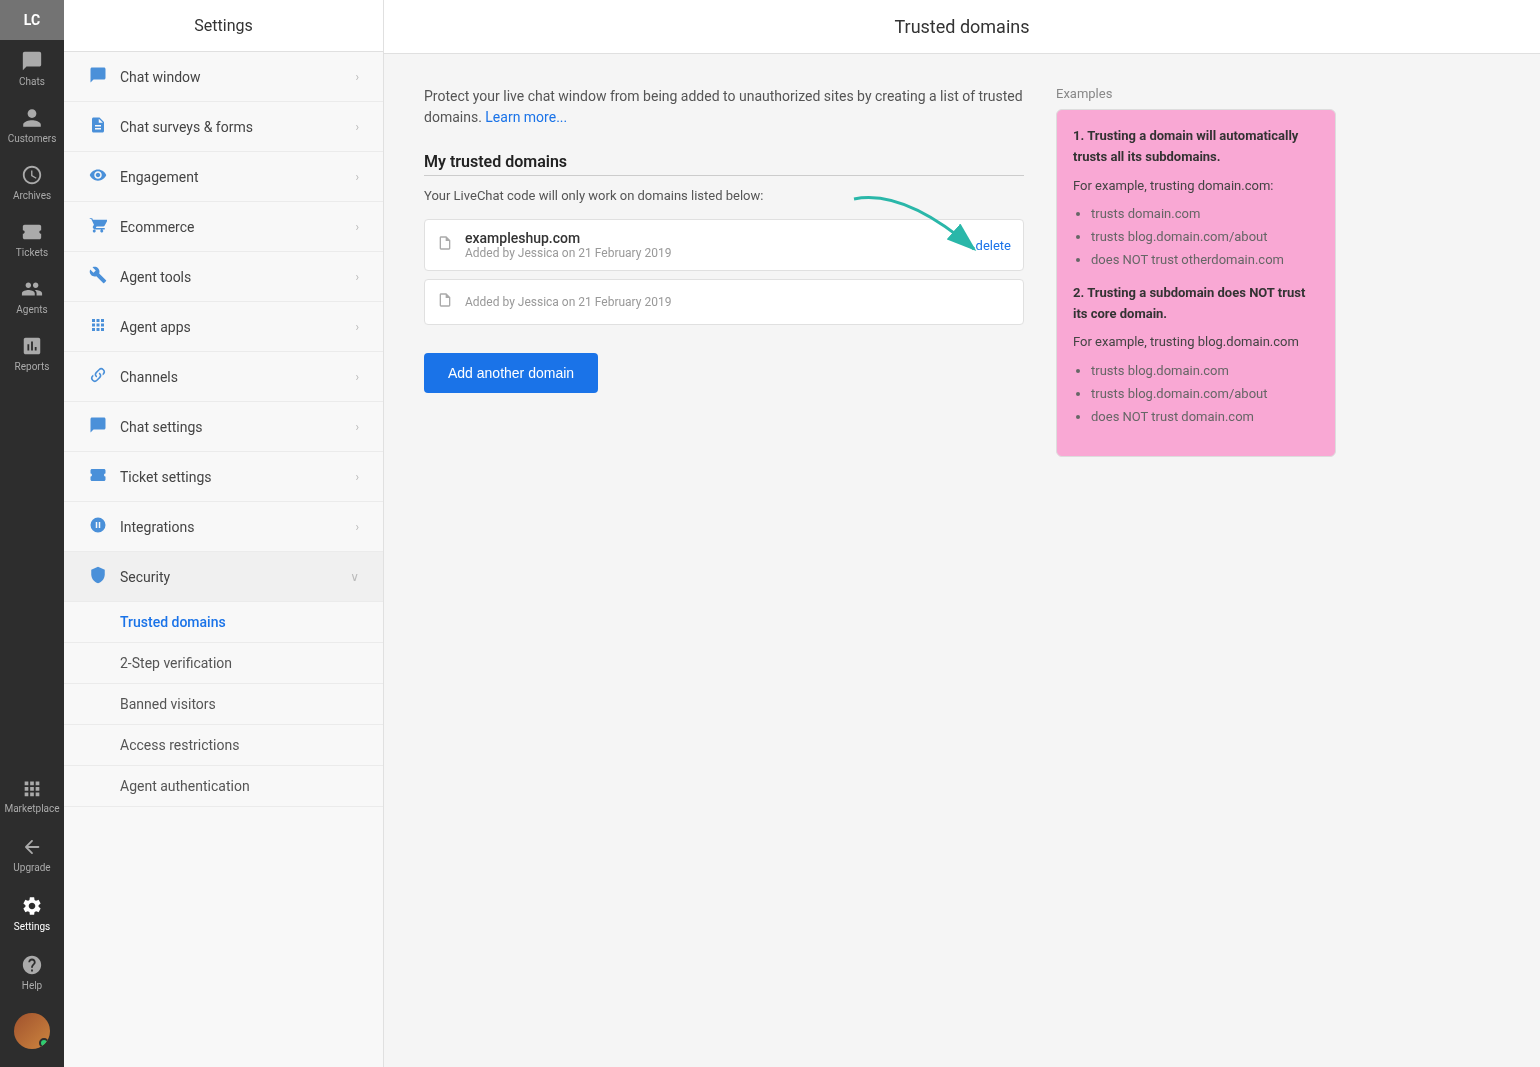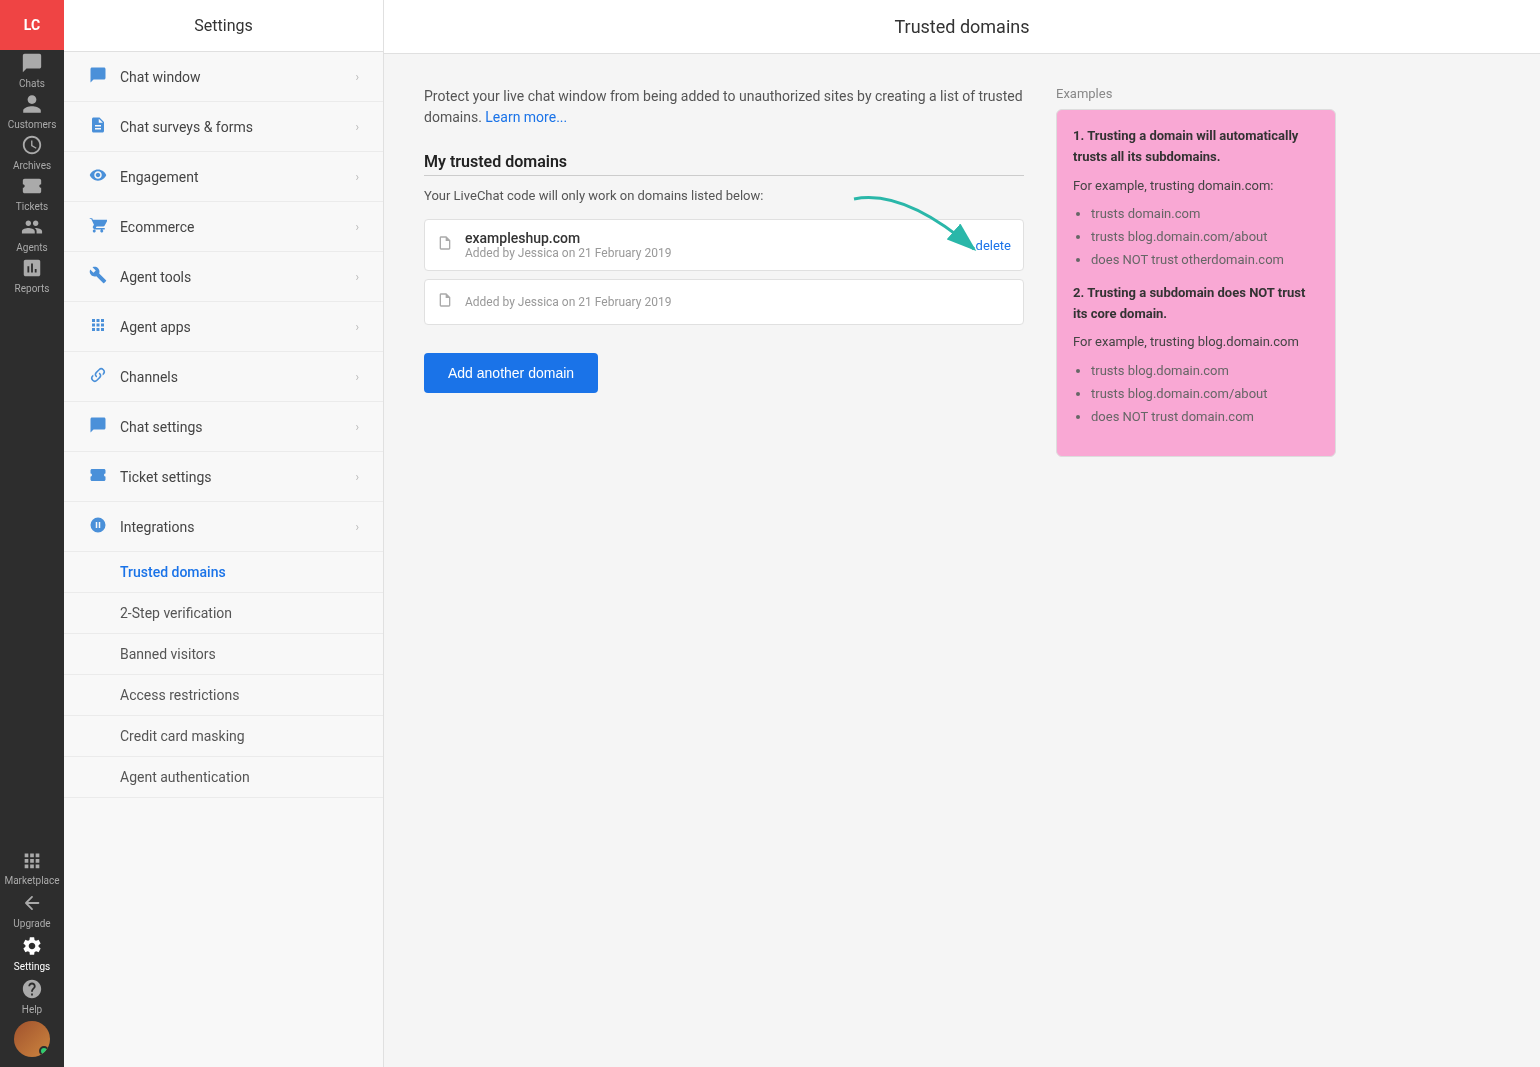--- a/index.html
+++ b/index.html
@@ -11,33 +11,33 @@
       background: #2d2d2d;
       display: flex;
       flex-direction: column;
       align-items: center;
       padding-top: 0;
       flex-shrink: 0;
       height: 100%;
     }
     .icon-nav-logo {
       width: 64px;
-      height: 50px;
-      background: #ef4444;
+      height: 40px;
+      background: #737373;
       display: flex;
       align-items: center;
       justify-content: center;
       color: white;
       font-weight: bold;
       font-size: 14px;
       flex-shrink: 0;
     }
     .icon-nav-item {
       width: 64px;
-      padding: 2px 4px;
+      padding: 10px 4px;
       display: flex;
       flex-direction: column;
       align-items: center;
       color: #aaa;
       cursor: pointer;
       font-size: 10px;
       gap: 4px;
     }
     .icon-nav-item.active { color: #fff; }
     .icon-nav-item svg { width: 22px; height: 22px; }
@@ -347,36 +347,42 @@
     <div class="sidebar-menu-item">
       <span class="menu-icon">
         <svg width="18" height="18" viewBox="0 0 24 24" fill="#4a90d9">
             <path d="M12 2a10 10 0 1 0 0 20A10 10 0 0 0 12 2zm-1 14H9V8h2v8zm4 0h-2V8h2v8z"></path>
           </svg>
       </span>
       <span class="menu-label">Integrations</span>
       <span class="chevron">›</span>
     </div>
 
+    <div class="sidebar-menu-item has-submenu open">
+      <span class="menu-icon">
+        <svg width="18" height="18" viewBox="0 0 24 24" fill="#4a90d9">
+            <path d="M12 1L3 5v6c0 5.55 3.84 10.74 9 12 5.16-1.26 9-6.45 9-12V5l-9-4z"></path>
+          </svg>
+      </span>
+      <span class="menu-label">Security</span>
+      <span class="chevron">∨</span>
+    </div>
 
     <div class="submenu">
       <div class="submenu-item active">
         <span>Trusted domains</span>
       </div>
       <div class="submenu-item">
         <span>2-Step verification</span>
       </div>
       <div class="submenu-item">
         <span>Banned visitors</span>
       </div>
       <div class="submenu-item">
         <span>Access restrictions</span>
-      </div>
-      <div class="submenu-item">
-        <span>Credit card masking</span>
       </div>
       <div class="submenu-item">
         <span>Agent authentication</span>
       </div>
     </div>
 
   </div>
 </div>
 
 <div class="main-content">

